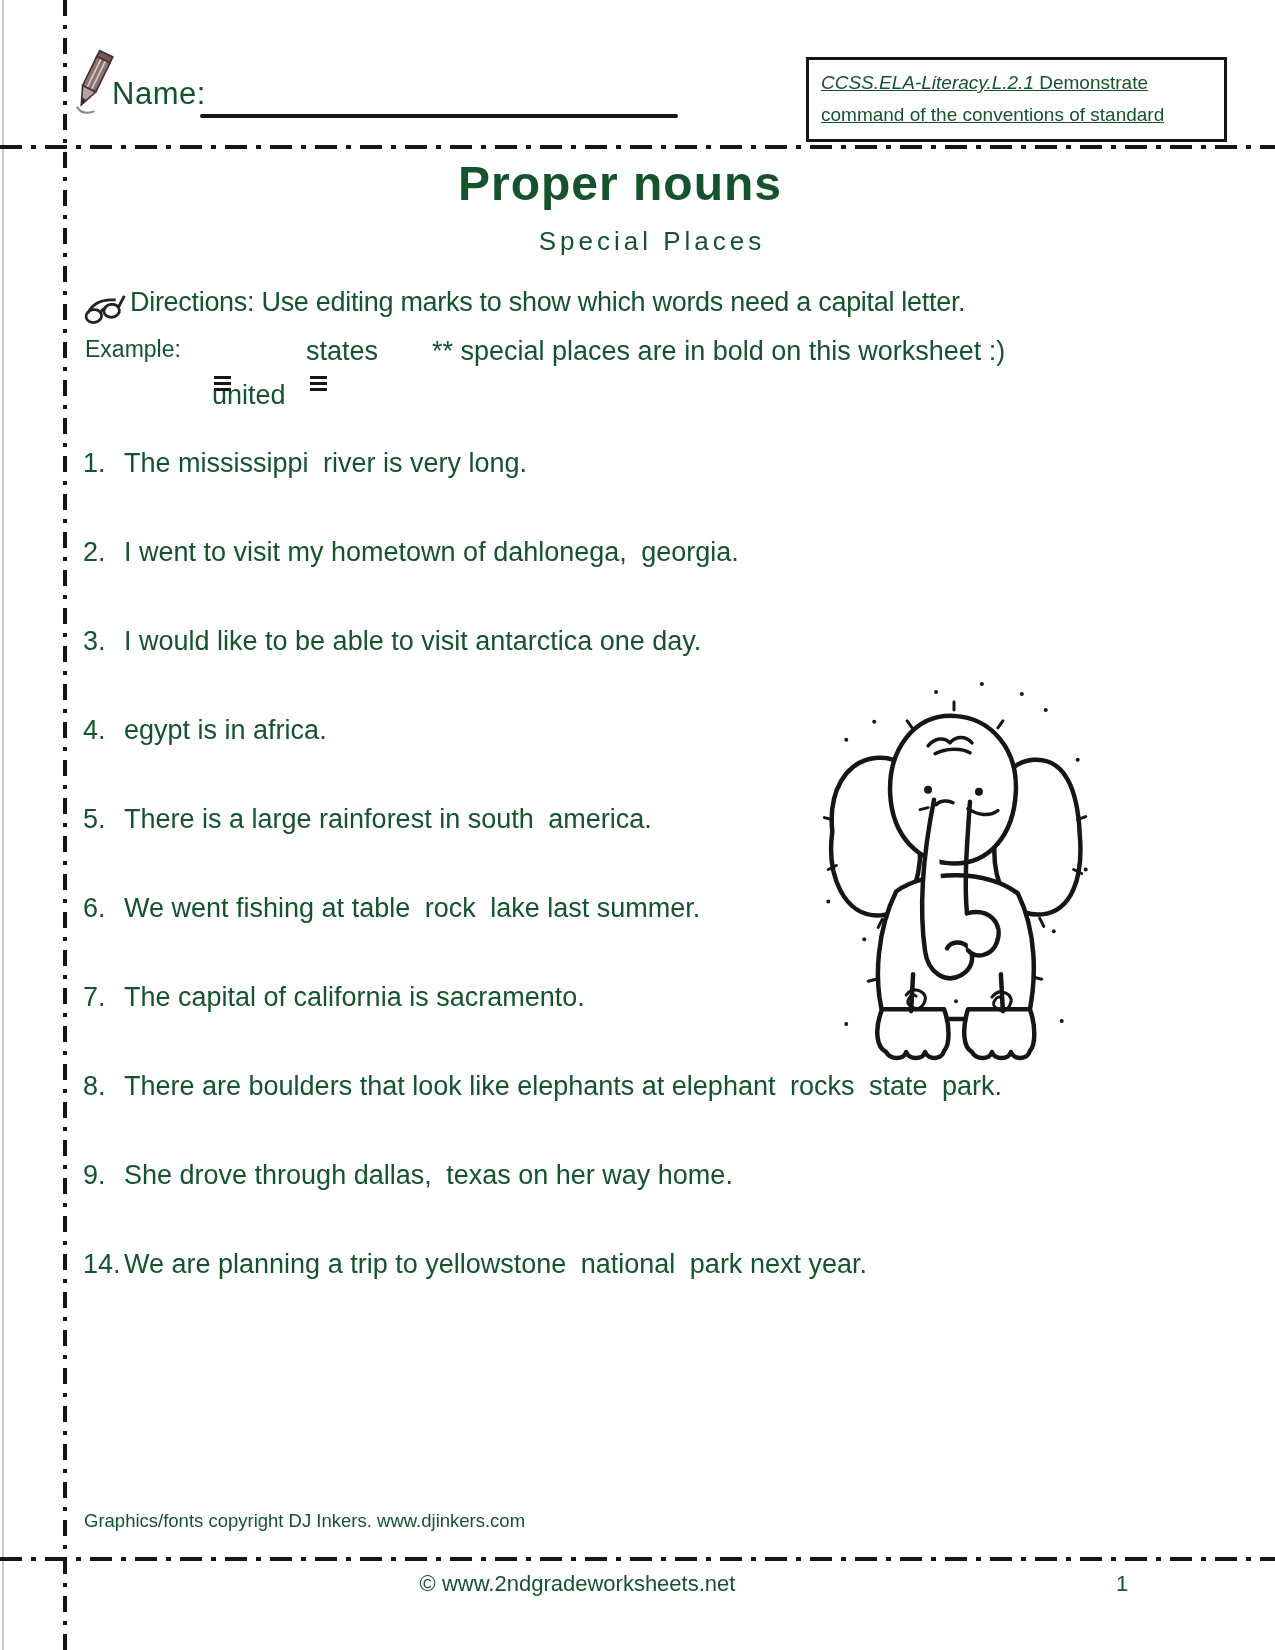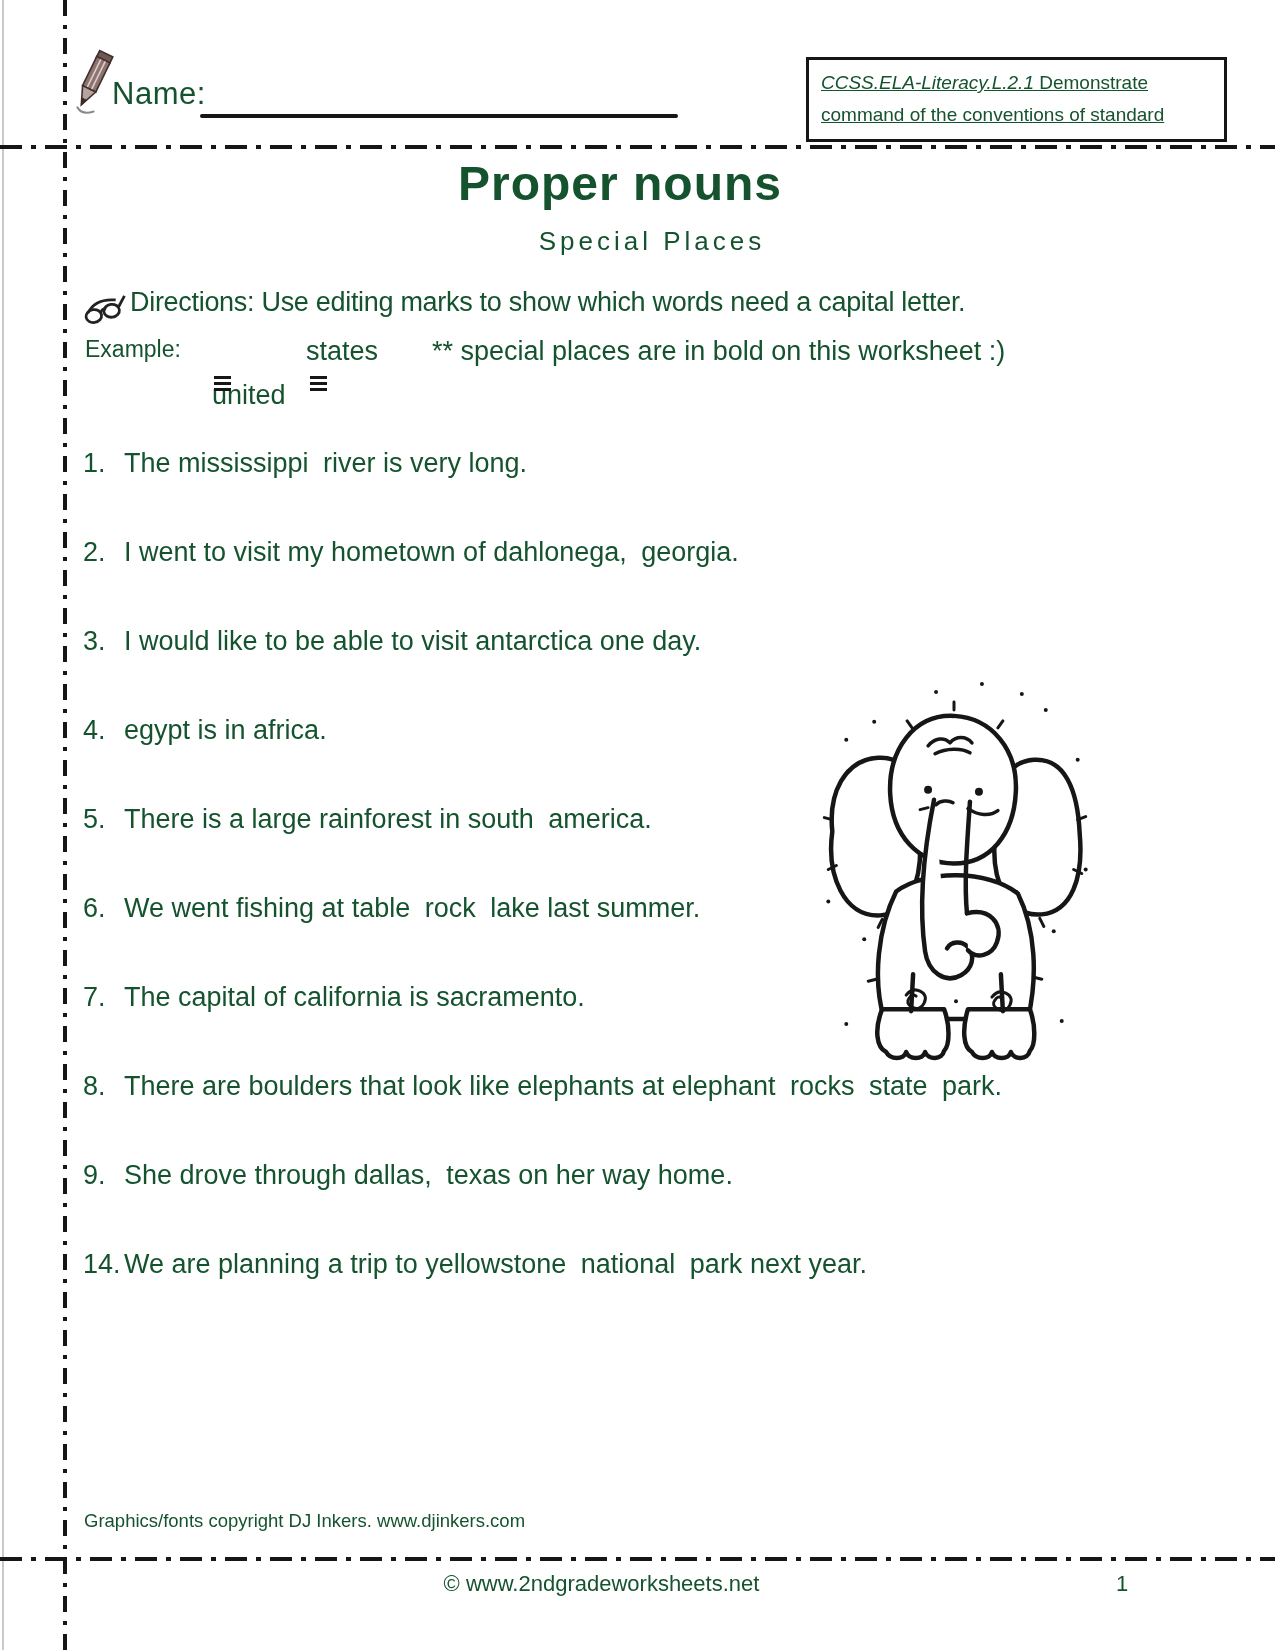--- a/index.html
+++ b/index.html
@@ -54,21 +54,21 @@
   .example-note{position:absolute;left:432px;top:336px;font-size:27px;}
 
   .item{position:absolute;left:83px;width:1150px;font-size:27px;}
   .item-num{position:absolute;left:0;top:0;width:44px;}
   .item-text{display:block;margin-left:41px;}
   .item-text b, .example-note b{font-weight:400;word-spacing:7px;}
 
   .elephant{position:absolute;left:816px;top:670px;}
 
   .footer-credit{position:absolute;left:84px;top:1510px;font-size:18.5px;}
-  .footer-site{position:absolute;left:0;top:1571px;width:1155px;text-align:center;font-size:22px;margin-left:24px;}
+  .footer-site{position:absolute;left:0;top:1571px;width:1155px;text-align:center;font-size:22px;}
   .page-number{position:absolute;left:1100px;top:1571px;width:44px;text-align:center;font-size:22px;}
 </style>
 </head>
 <body>
 
 <div class="page">
 
   <div class="scan-edge"></div>
   <div class="vline"></div>
   <div class="hline hline-top"></div>

